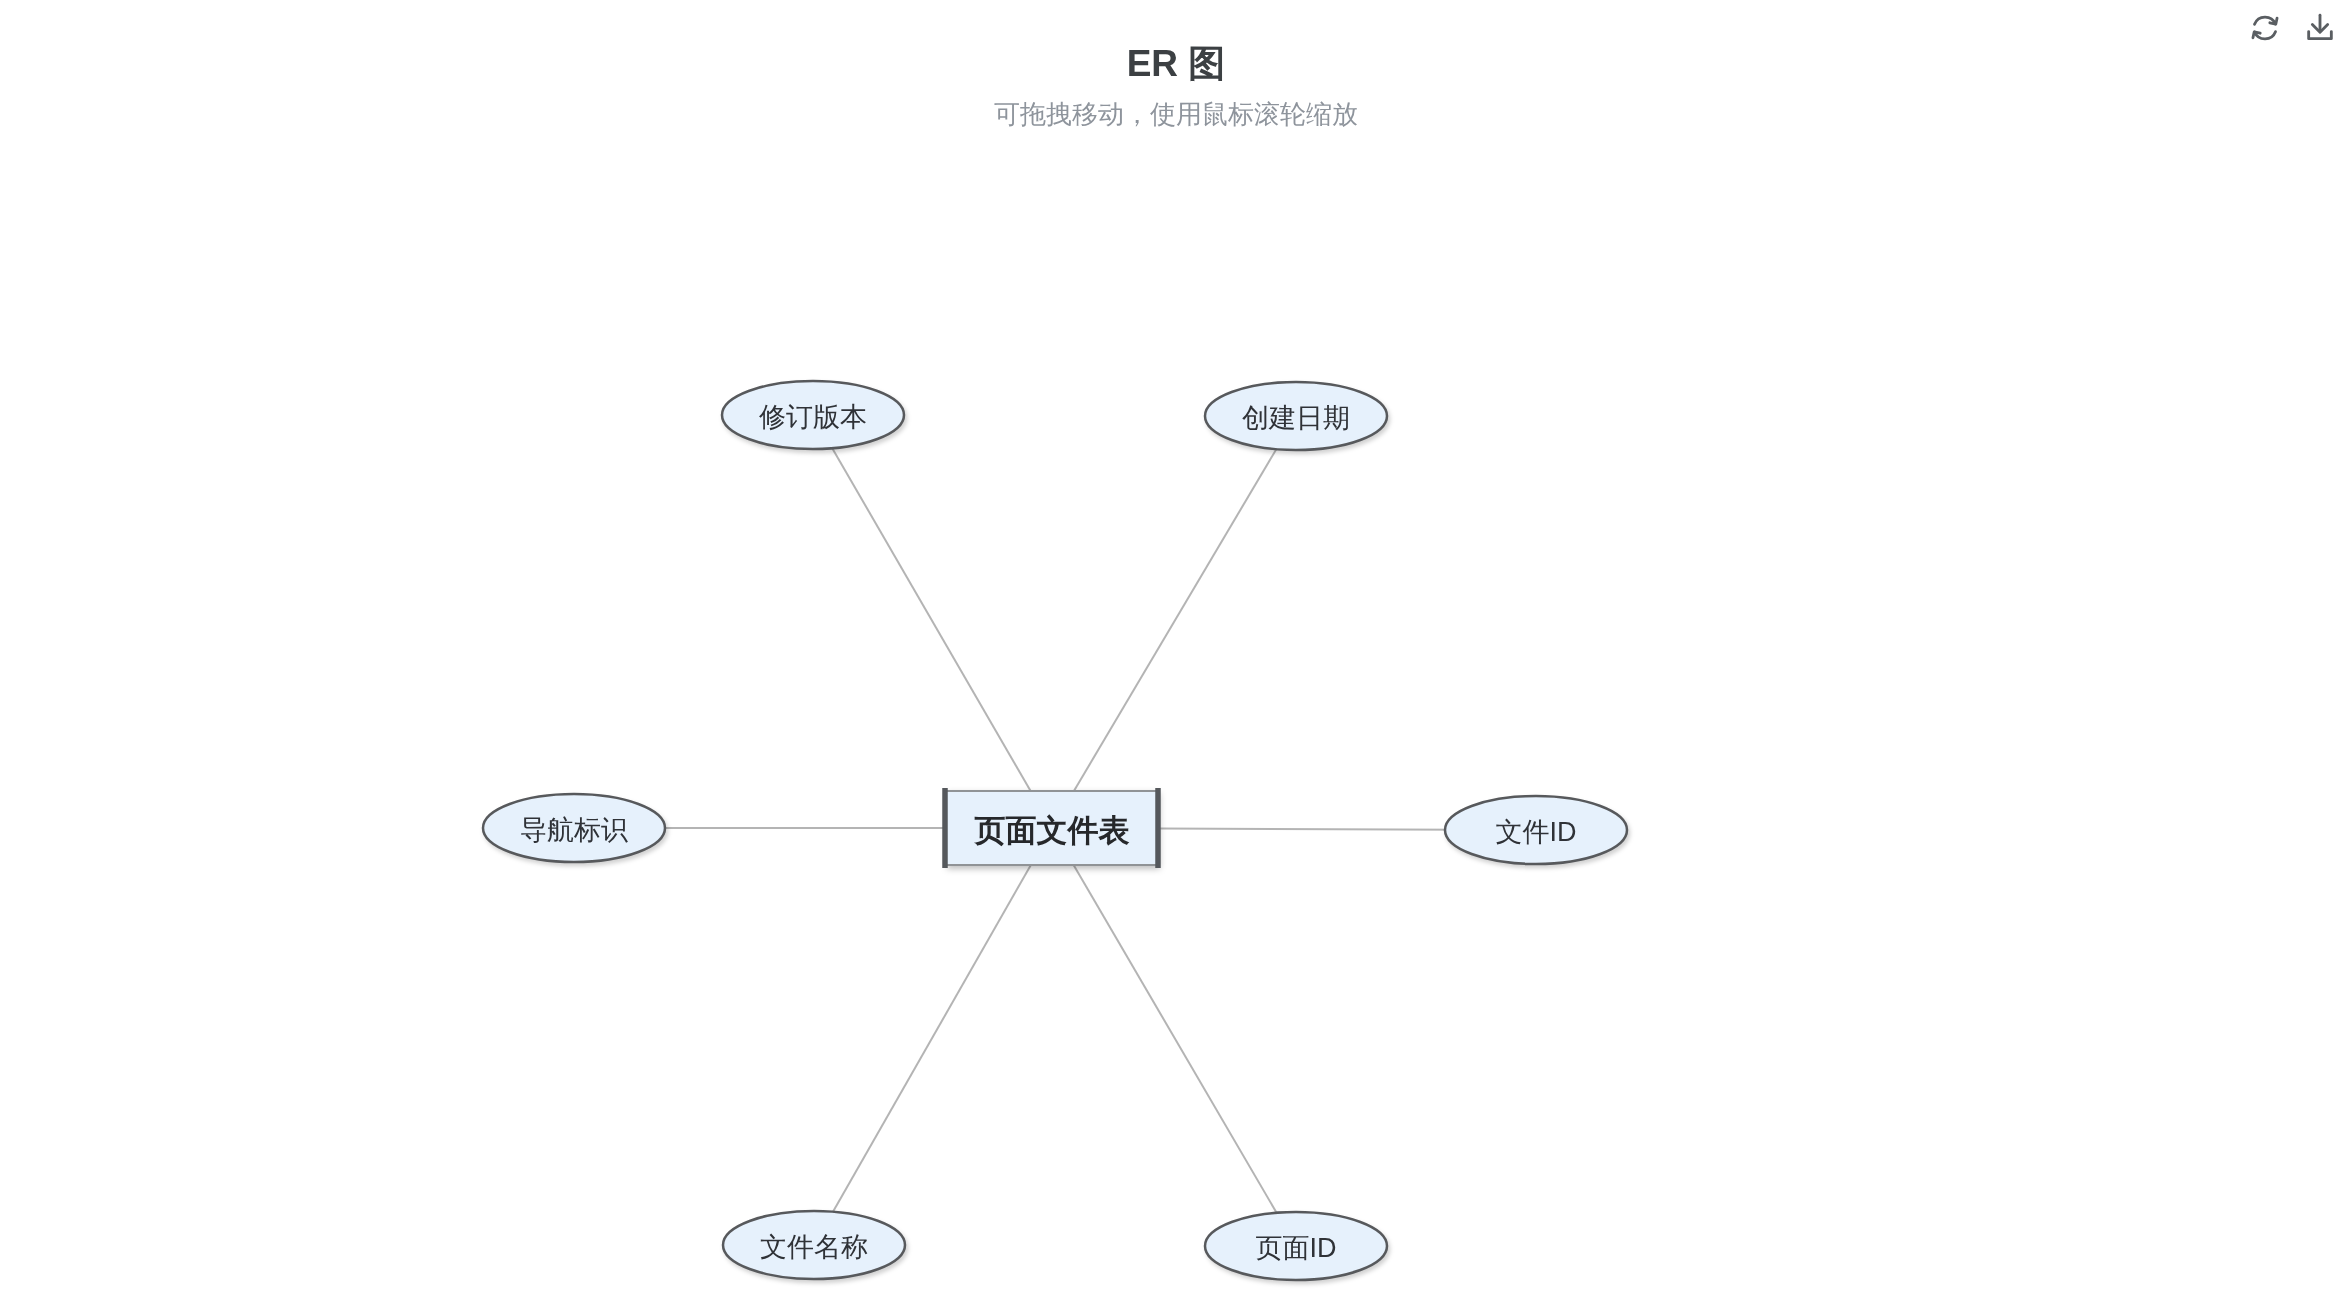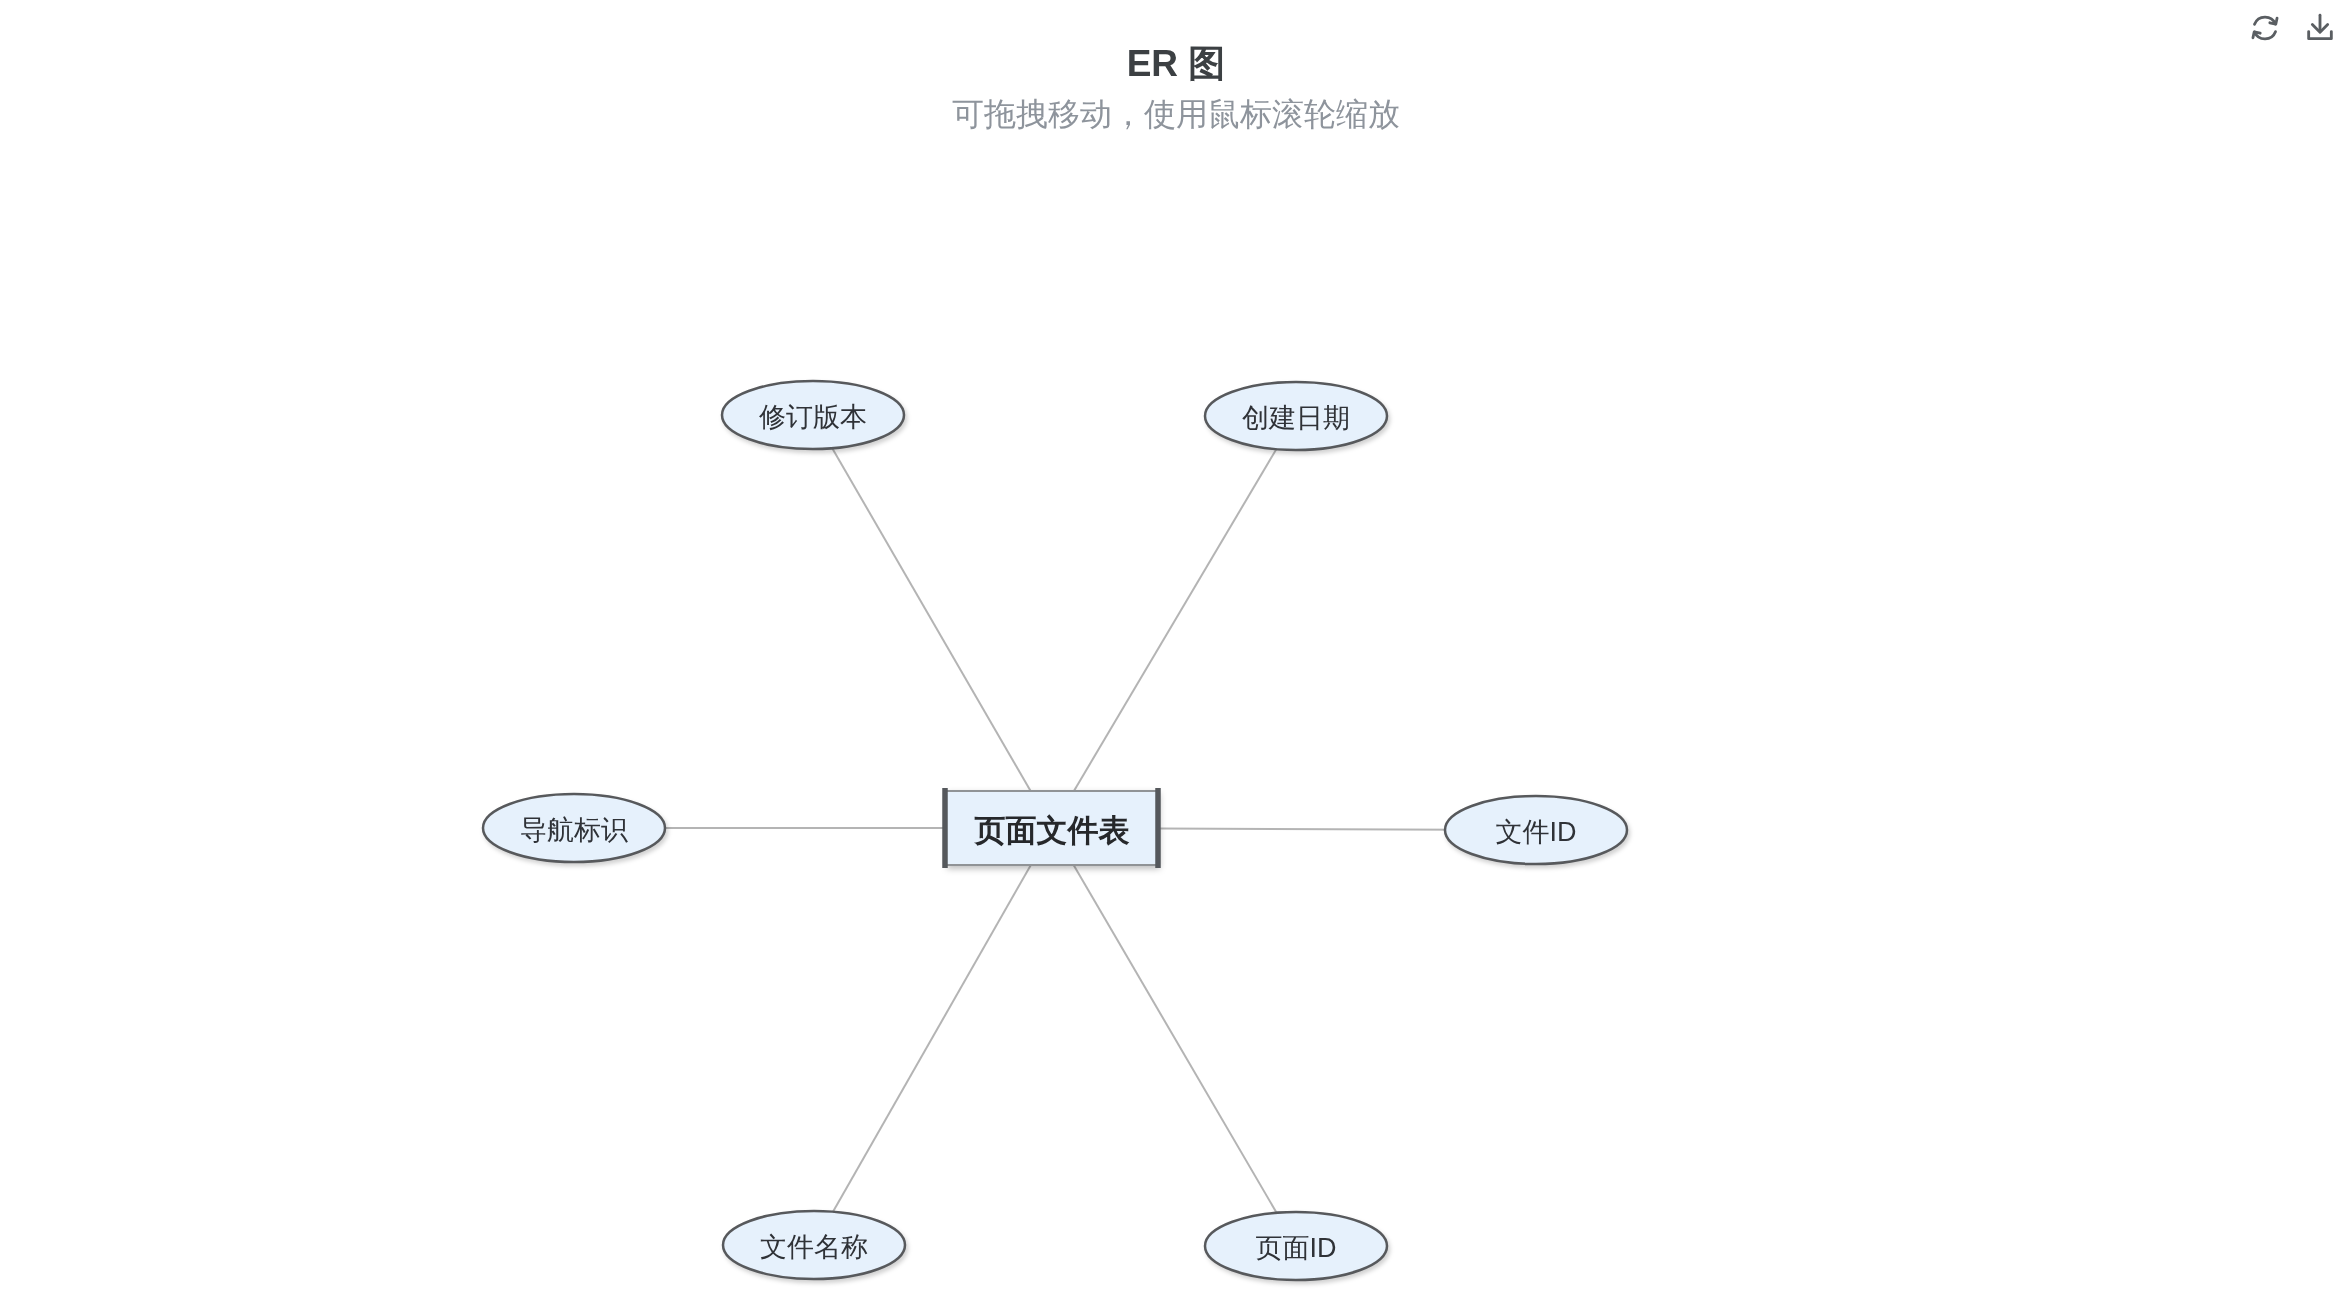--- a/index.html
+++ b/index.html
@@ -25,21 +25,21 @@
   }
   .page-title {
     padding-top: 44px;
     font-size: 37px;
     line-height: 40px;
     font-weight: 700;
     color: #3c4043;
   }
   .page-subtitle {
     margin-top: 15px;
-    font-size: 32px;
+    font-size: 26px;
     line-height: 30px;
     color: #8e949c;
     font-weight: 400;
   }
   .toolbar {
     position: absolute;
     top: 10px;
     right: 13px;
     display: flex;
     gap: 17px;

